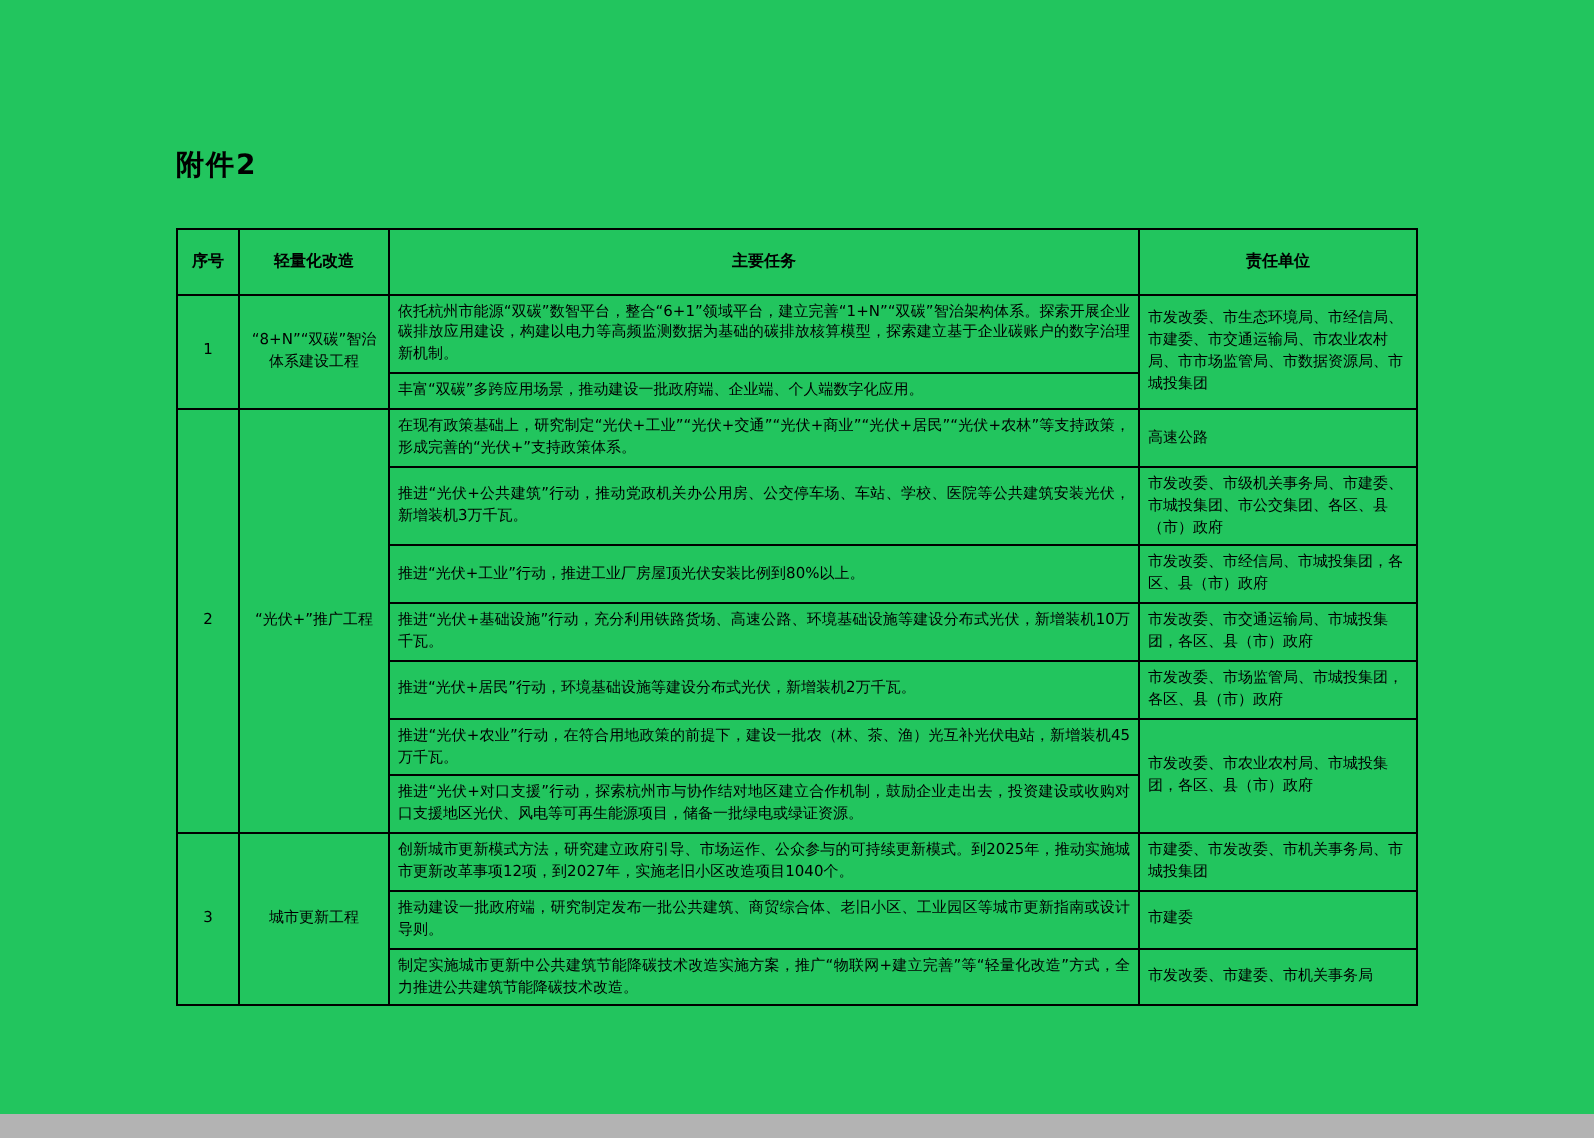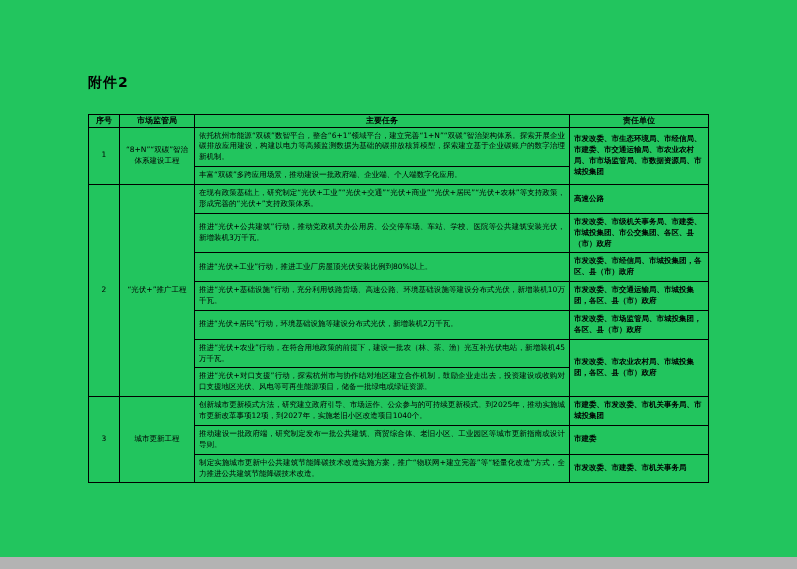--- a/index.html
+++ b/index.html
@@ -51,43 +51,43 @@
     vertical-align: middle;
     padding: 3px 4px;
     font-size: 7.5px;
     line-height: 1.45;
     color: #000;
   }
   table.list th {
     text-align: center;
     font-weight: bold;
     font-size: 8px;
-    padding: 0 2px;
+    padding: 10px 2px;
   }
   .col-no { width: 26px; text-align: center; }
   .col-name { width: 70px; text-align: center; }
   .col-task { width: 370px; }
   .col-unit { width: 134px; }
   td.center { text-align: center; }
   .task-cell { text-align: justify; }
-  .unit-cell { font-size: 7.5px; line-height: 1.5; font-weight: bold; }
+  .unit-cell { font-size: 7.5px; line-height: 1.5; }
   .name-cell { font-size: 8px; line-height: 1.5; }
   .no-cell { font-size: 8.5px; }
 </style>
 </head>
 <body>
 
 <div class="page">
   <div class="doc-inner">
     <div class="attach-label">附件2</div>
     <table class="list">
       <thead>
         <tr>
           <th class="col-no">序号</th>
-          <th class="col-name">市场监管局</th>
+          <th class="col-name">轻量化改造</th>
           <th class="col-task">主要任务</th>
           <th class="col-unit">责任单位</th>
         </tr>
       </thead>
       <tbody>
 
         <tr>
           <td class="col-no center no-cell" rowspan="2">1</td>
           <td class="col-name center name-cell" rowspan="2">“8+N”“双碳”智治体系建设工程</td>
           <td class="col-task task-cell">依托杭州市能源“双碳”数智平台，整合“6+1”领域平台，建立完善“1+N”“双碳”智治架构体系。探索开展企业碳排放应用建设，构建以电力等高频监测数据为基础的碳排放核算模型，探索建立基于企业碳账户的数字治理新机制。</td>

